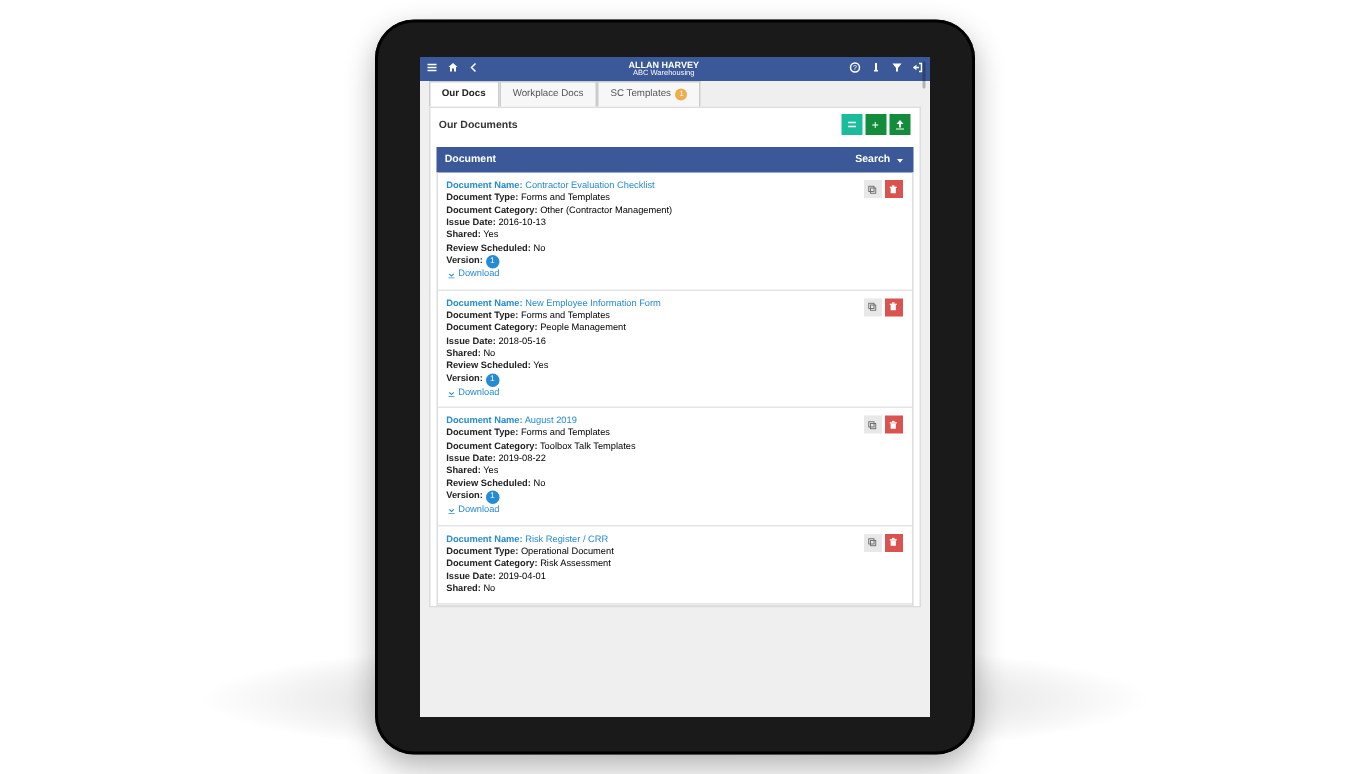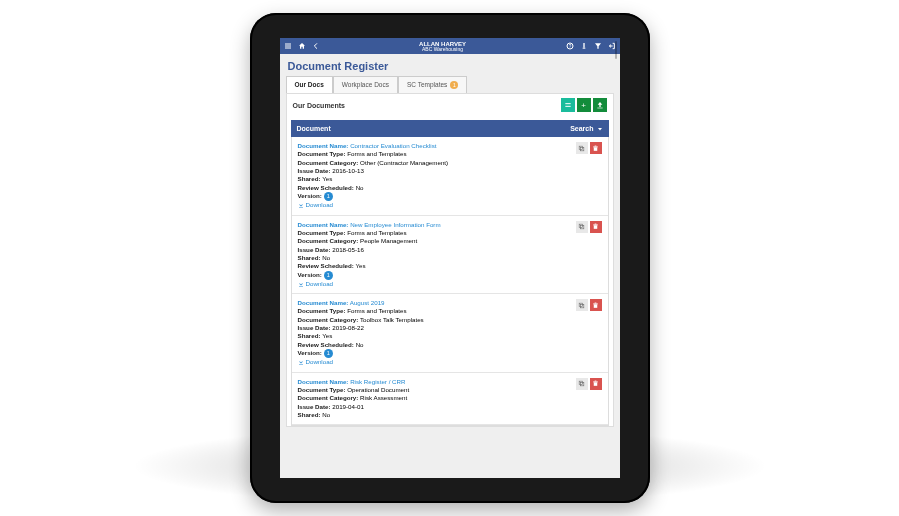--- a/index.html
+++ b/index.html
@@ -203,21 +203,20 @@
               <polygon points="3 4 21 4 14 13 14 20 10 20 10 13"></polygon>
             </svg></span>
         <span><svg viewBox="0 0 24 24" fill="none" stroke="#fff" stroke-width="3">
               <path d="M14 4h5v16h-5"></path>
               <polyline points="9 8 4 12 9 16"></polyline>
               <line x1="4" y1="12" x2="14" y2="12"></line>
             </svg></span>
       </div>
     </div>
 
-    <div class="page-title">Document Register</div>
 
     <div class="tabs">
       <div class="tab active"><span>Our Docs</span></div>
       <div class="tab"><span>Workplace Docs</span></div>
       <div class="tab"><span>SC Templates</span><span class="badge-sm">1</span></div>
     </div>
 
     <div class="panel">
       <div class="panel-header">
         <span class="title">Our Documents</span>

